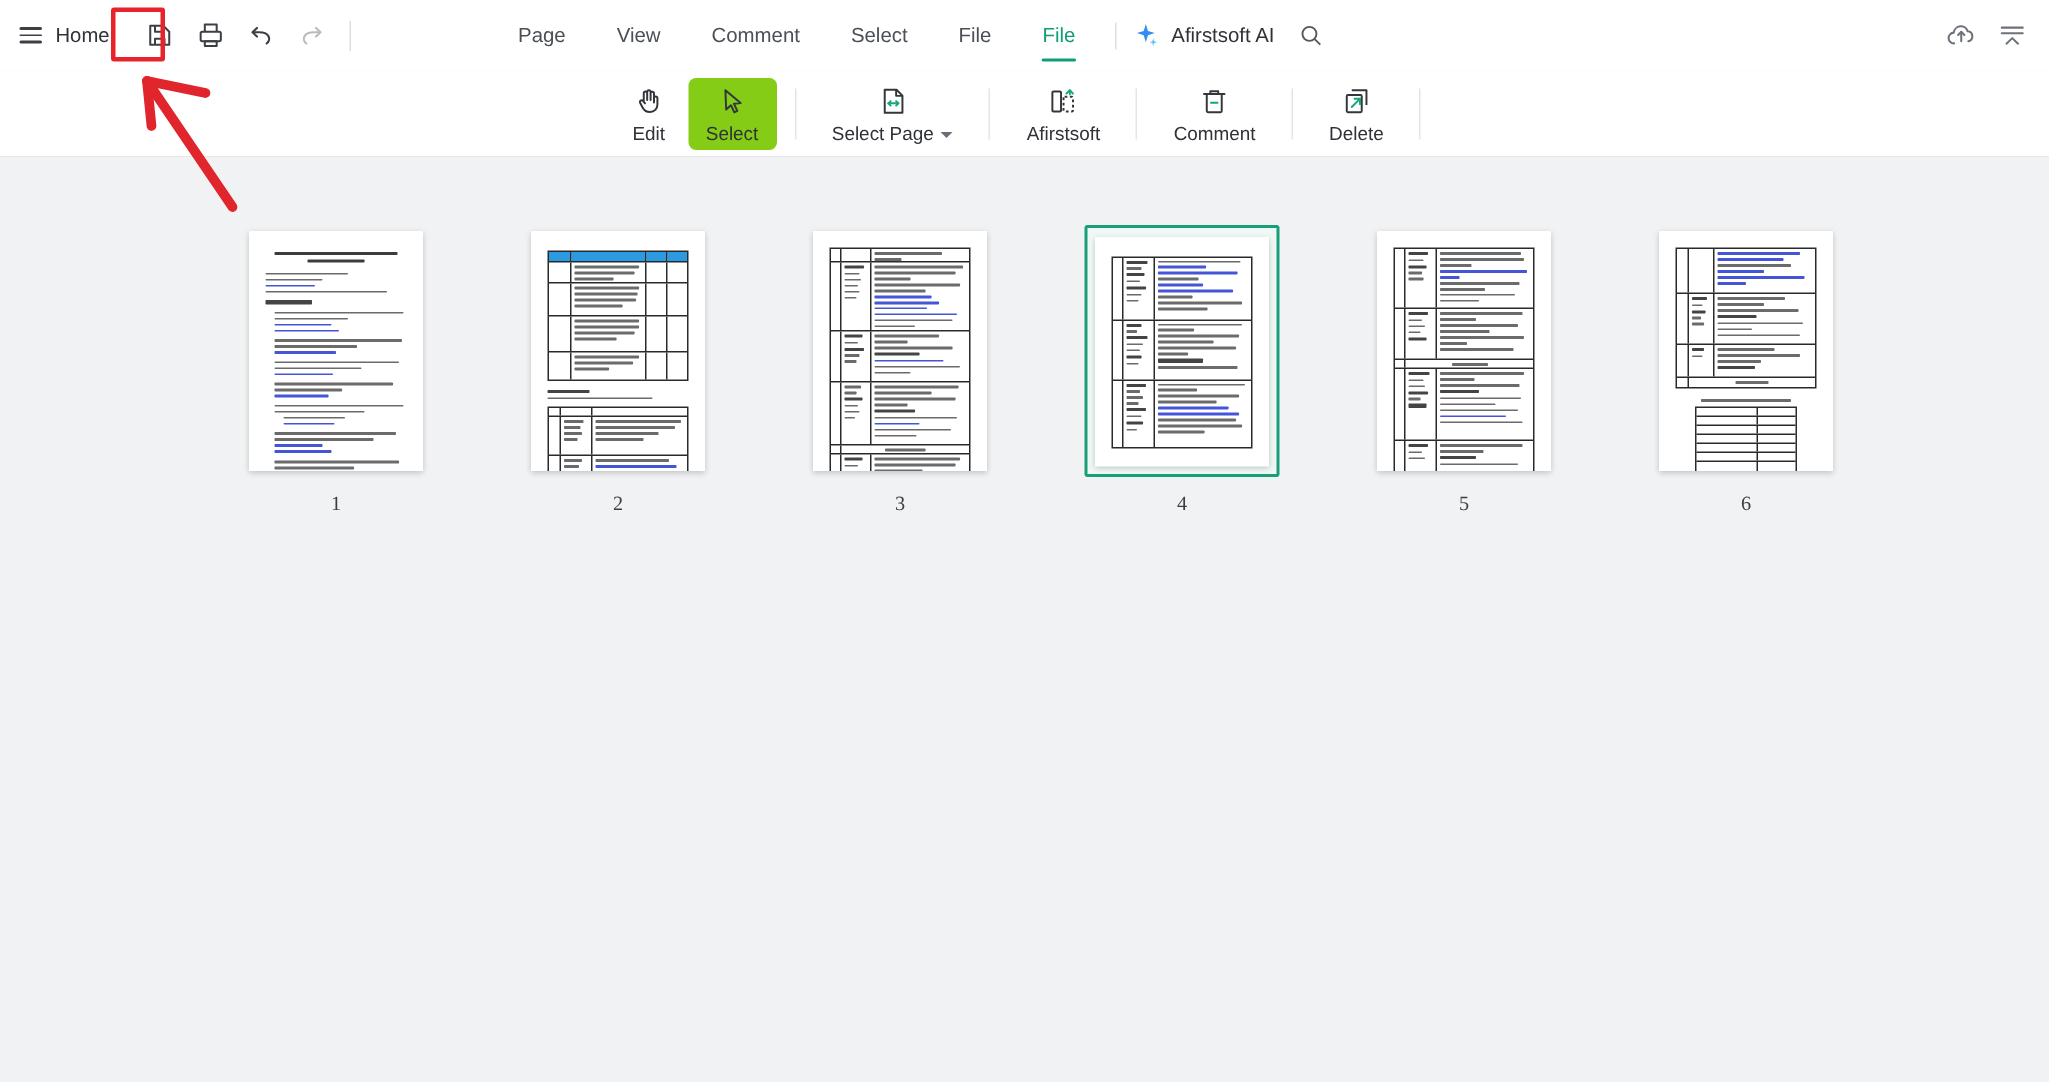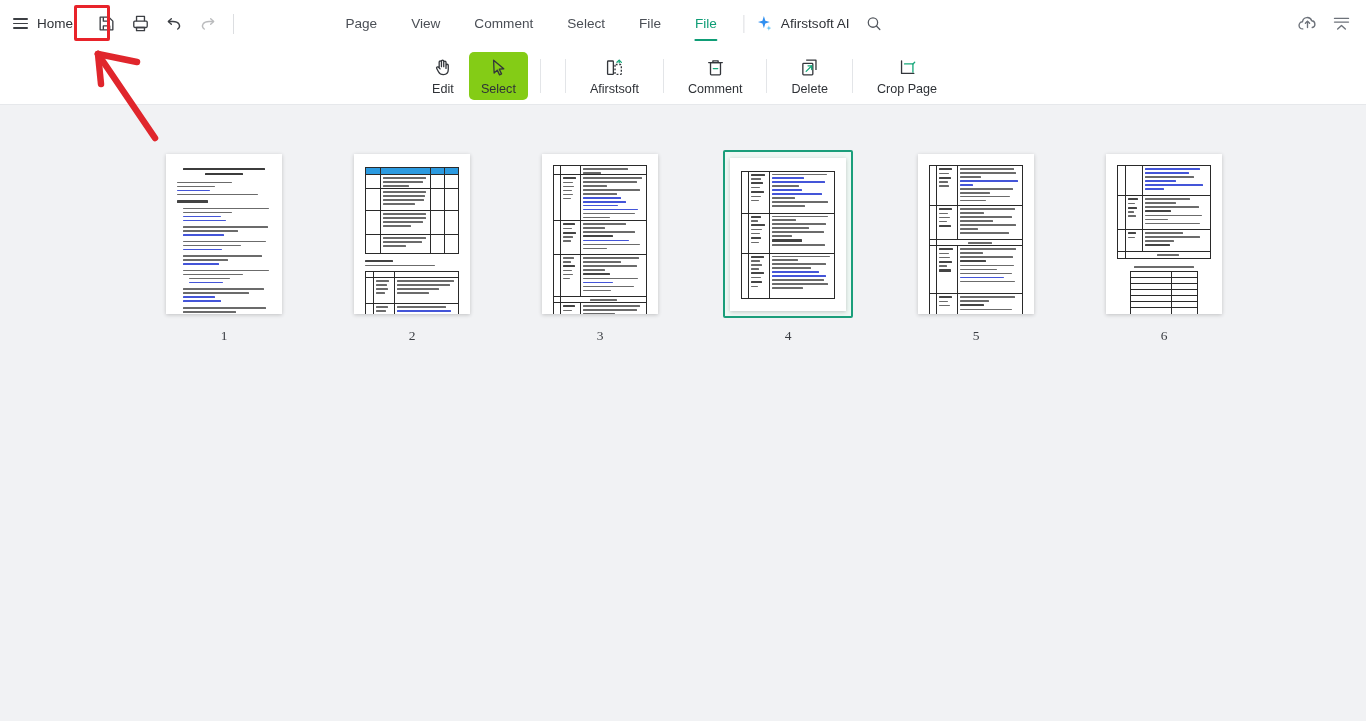--- a/index.html
+++ b/index.html
@@ -324,20 +324,37 @@
       <span class="rb-icon">
         <svg width="21" height="21" viewBox="0 0 24 24" fill="none" stroke="#33363b" stroke-width="1.5">
           <path d="M6.4 3.6 18 13.4l-5.1.5 2.6 5.4-2.3 1.1-2.6-5.4-3.6 3.3z" stroke-linejoin="round"></path>
         </svg>
       </span>
       <span class="rb-label">Select</span>
     </div>
 
     <span class="rb-sep"></span>
 
+    <div class="rb-item">
+      <span class="rb-icon">
+        <svg width="21" height="21" viewBox="0 0 24 24" fill="none" stroke="#33363b" stroke-width="1.5">
+          <path d="M5.5 3.2h9l4.5 4.5v13.1H5.5z" stroke-linejoin="round"></path>
+          <path d="M14.2 3.3v4.6h4.7" stroke-linejoin="round"></path>
+          <g stroke="#17a87a">
+              <path d="M8.4 13.6h7.4" stroke-linecap="round"></path>
+              <path d="M10 11.9 8.2 13.6 10 15.3" stroke-linecap="round" stroke-linejoin="round"></path>
+              <path d="M14.2 11.9 16 13.6l-1.8 1.7" stroke-linecap="round" stroke-linejoin="round"></path>
+            </g>
+        </svg>
+      </span>
+      <span class="rb-label">
+        <span>Select Page</span>
+        <span class="caret"></span>
+      </span>
+    </div>
 
     <span class="rb-sep"></span>
 
 
     <div class="rb-item">
       <span class="rb-icon">
         <svg width="21" height="21" viewBox="0 0 24 24" fill="none" stroke="#33363b" stroke-width="1.5">
           <rect x="4.1" y="4.6" width="6.6" height="15.2" rx="0.8"></rect>
           <rect x="12.6" y="8.6" width="7.2" height="11.2" rx="0.8" stroke-dasharray="2.1 1.9"></rect>
           <g stroke="#17a87a">
@@ -372,30 +389,20 @@
           <rect x="4.4" y="7.3" width="11.4" height="13.1" rx="0.9"></rect>
           <path d="M8.2 16.4 14.4 10.2" stroke="#17a87a" stroke-linecap="round"></path>
           <path d="M10.3 10.1h4.2v4.2" stroke="#17a87a" stroke-linecap="round" stroke-linejoin="round"></path>
         </svg>
       </span>
       <span class="rb-label">Delete</span>
     </div>
 
     <span class="rb-sep"></span>
 
-    <div class="rb-item">
-      <span class="rb-icon">
-        <svg width="21" height="21" viewBox="0 0 24 24" fill="none" stroke="#33363b" stroke-width="1.5">
-          <path d="M5.2 4.4v14.4h14" stroke-linecap="round" stroke-linejoin="round"></path>
-          <path d="M8.6 7.9h9.6v9.4" stroke="#17a87a" stroke-linecap="round" stroke-linejoin="round"></path>
-          <path d="M18.3 7.9 20.2 6" stroke="#17a87a" stroke-linecap="round"></path>
-        </svg>
-      </span>
-      <span class="rb-label">Crop Page</span>
-    </div>
 
   </div>
 </div>
 
 <div class="workspace">
   <div class="thumb-grid">
 
     <div class="thumb-cell">
       <div class="thumb-frame">
         <div class="page-sheet">

